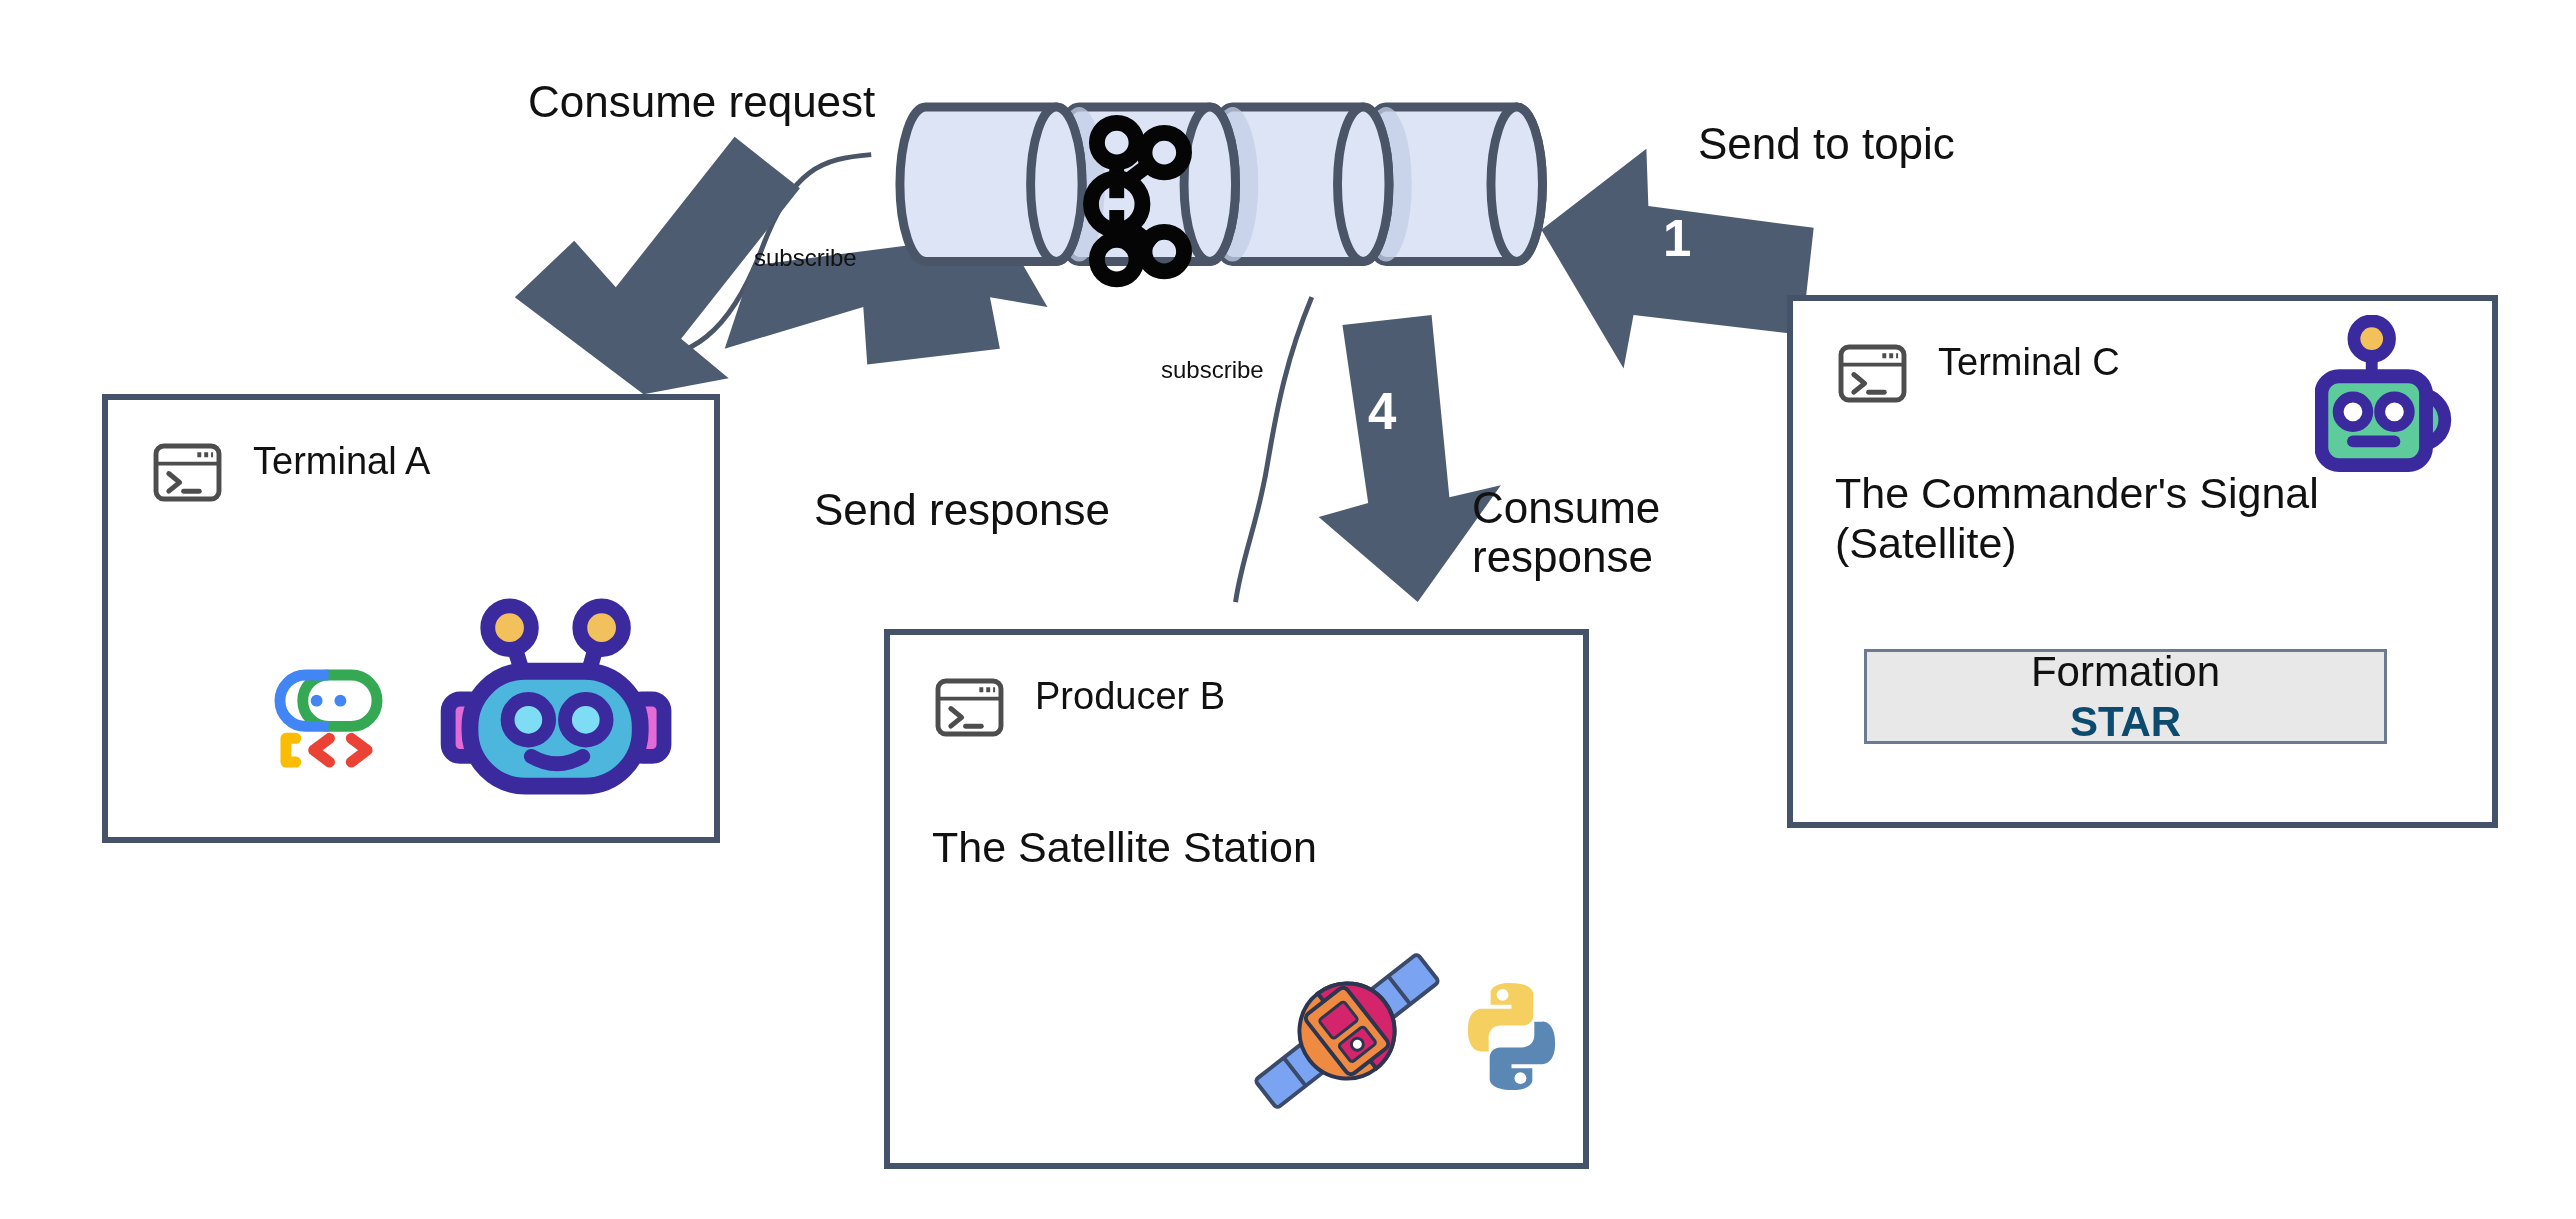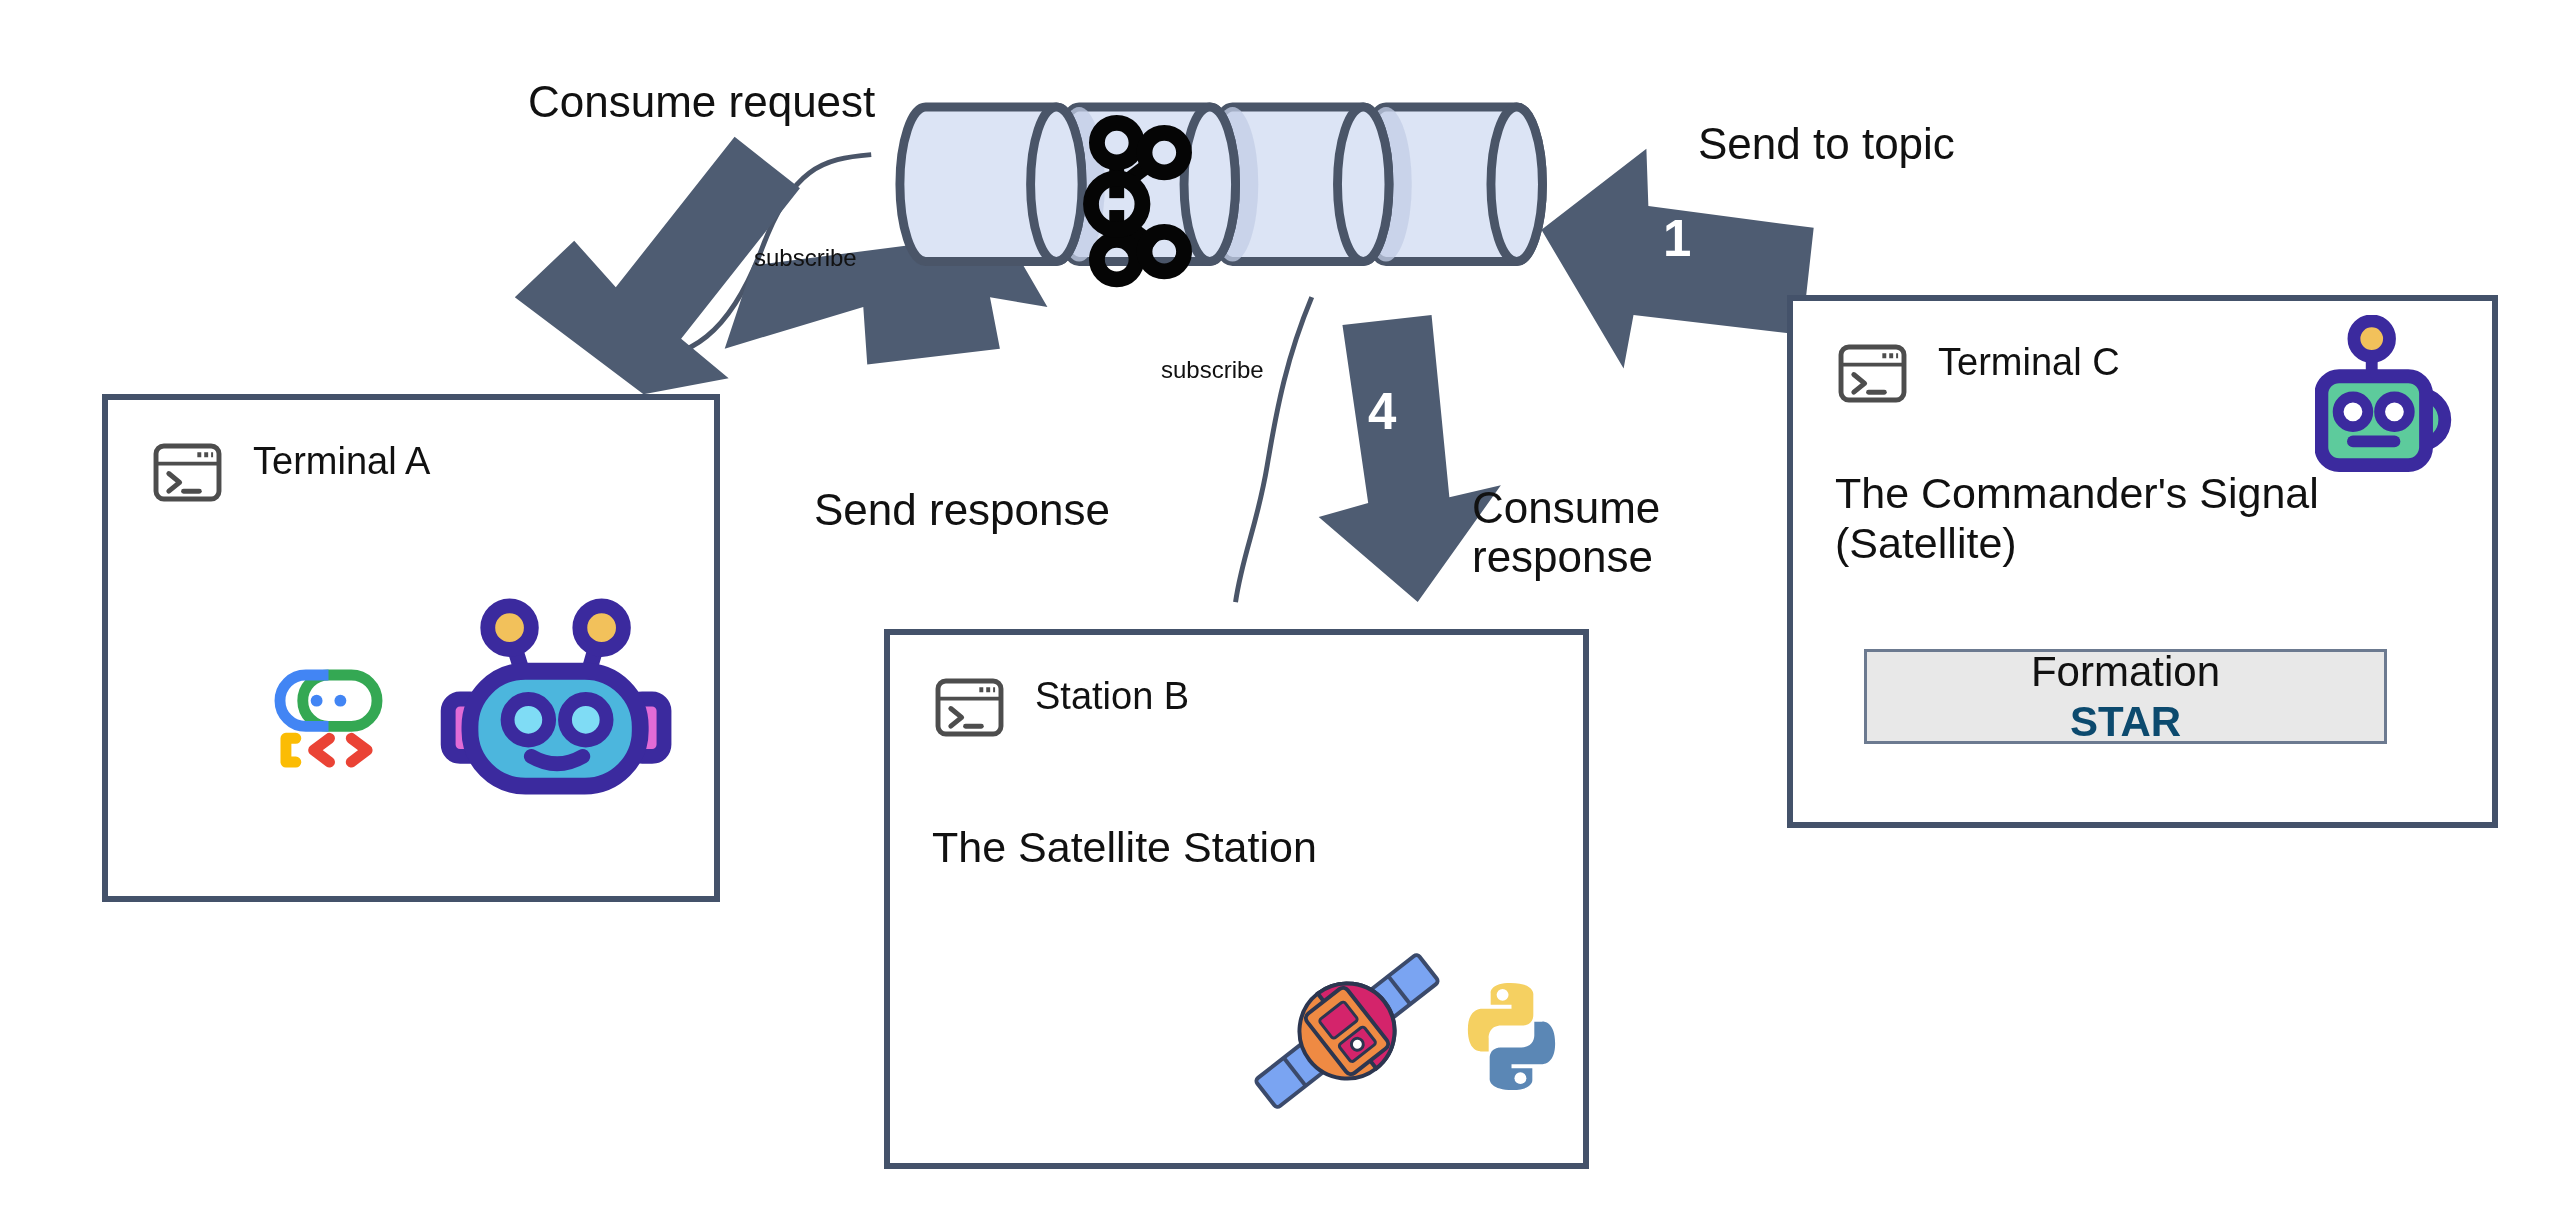--- a/index.html
+++ b/index.html
@@ -149,21 +149,21 @@
 
   <div class="step-label" style="left:1698px; top:119px;">Send to topic</div>
   <div class="step-label" style="left:528px; top:77px;">Consume request</div>
   <div class="step-label" style="left:814px; top:485px;">Send response</div>
   <div class="step-label" style="left:1472px; top:483px;">Consume
 response</div>
 
   <div class="sub-label" style="left:754px; top:246px;">subscribe</div>
   <div class="sub-label" style="left:1161px; top:358px;">subscribe</div>
 
-  <div class="panel" style="left:102px; top:394px; width:618px; height:508px;">
+  <div class="panel" style="left:102px; top:394px; width:618px; height:449px;">
 
     <div class="panel-head" style="left:44px; top:42px;">
       <span class="term-icon">
         <svg viewBox="0 0 72 62" width="71" height="61">
           <rect x="4" y="4" width="64" height="54" rx="8" ry="8" fill="#ffffff" stroke="#4d4d4d" stroke-width="5"></rect>
           <line x1="4" y1="22" x2="68" y2="22" stroke="#4d4d4d" stroke-width="4"></line>
           <line x1="46" y1="13" x2="62" y2="13" stroke="#4d4d4d" stroke-width="5" stroke-dasharray="4 3"></line>
           <polyline points="17,32 28,41 17,50" fill="none" stroke="#4d4d4d" stroke-width="5" stroke-linecap="round" stroke-linejoin="round"></polyline>
           <line x1="32" y1="50" x2="48" y2="50" stroke="#4d4d4d" stroke-width="5" stroke-linecap="round"></line>
         </svg>
@@ -206,21 +206,21 @@
     <div class="panel-head" style="left:44px; top:42px;">
       <span class="term-icon">
         <svg viewBox="0 0 72 62" width="71" height="61">
           <rect x="4" y="4" width="64" height="54" rx="8" ry="8" fill="#ffffff" stroke="#4d4d4d" stroke-width="5"></rect>
           <line x1="4" y1="22" x2="68" y2="22" stroke="#4d4d4d" stroke-width="4"></line>
           <line x1="46" y1="13" x2="62" y2="13" stroke="#4d4d4d" stroke-width="5" stroke-dasharray="4 3"></line>
           <polyline points="17,32 28,41 17,50" fill="none" stroke="#4d4d4d" stroke-width="5" stroke-linecap="round" stroke-linejoin="round"></polyline>
           <line x1="32" y1="50" x2="48" y2="50" stroke="#4d4d4d" stroke-width="5" stroke-linecap="round"></line>
         </svg>
       </span>
-      <span class="term-label">Station B</span>
+      <span class="term-label">Producer B</span>
     </div>
 
     <div class="panel-title" style="left:42px; top:188px;">The Satellite Station</div>
 
     <div class="art" style="left:348px; top:297px;">
       <svg viewBox="0 0 220 200" width="218" height="198">
         <g transform="rotate(-38 110 100)">
           <rect x="6" y="82" width="74" height="36" rx="4" fill="#7aa4f2" stroke="#3b4a6b" stroke-width="4"></rect>
           <line x1="43" y1="82" x2="43" y2="118" stroke="#3b4a6b" stroke-width="4"></line>
           <rect x="140" y="82" width="74" height="36" rx="4" fill="#7aa4f2" stroke="#3b4a6b" stroke-width="4"></rect>

